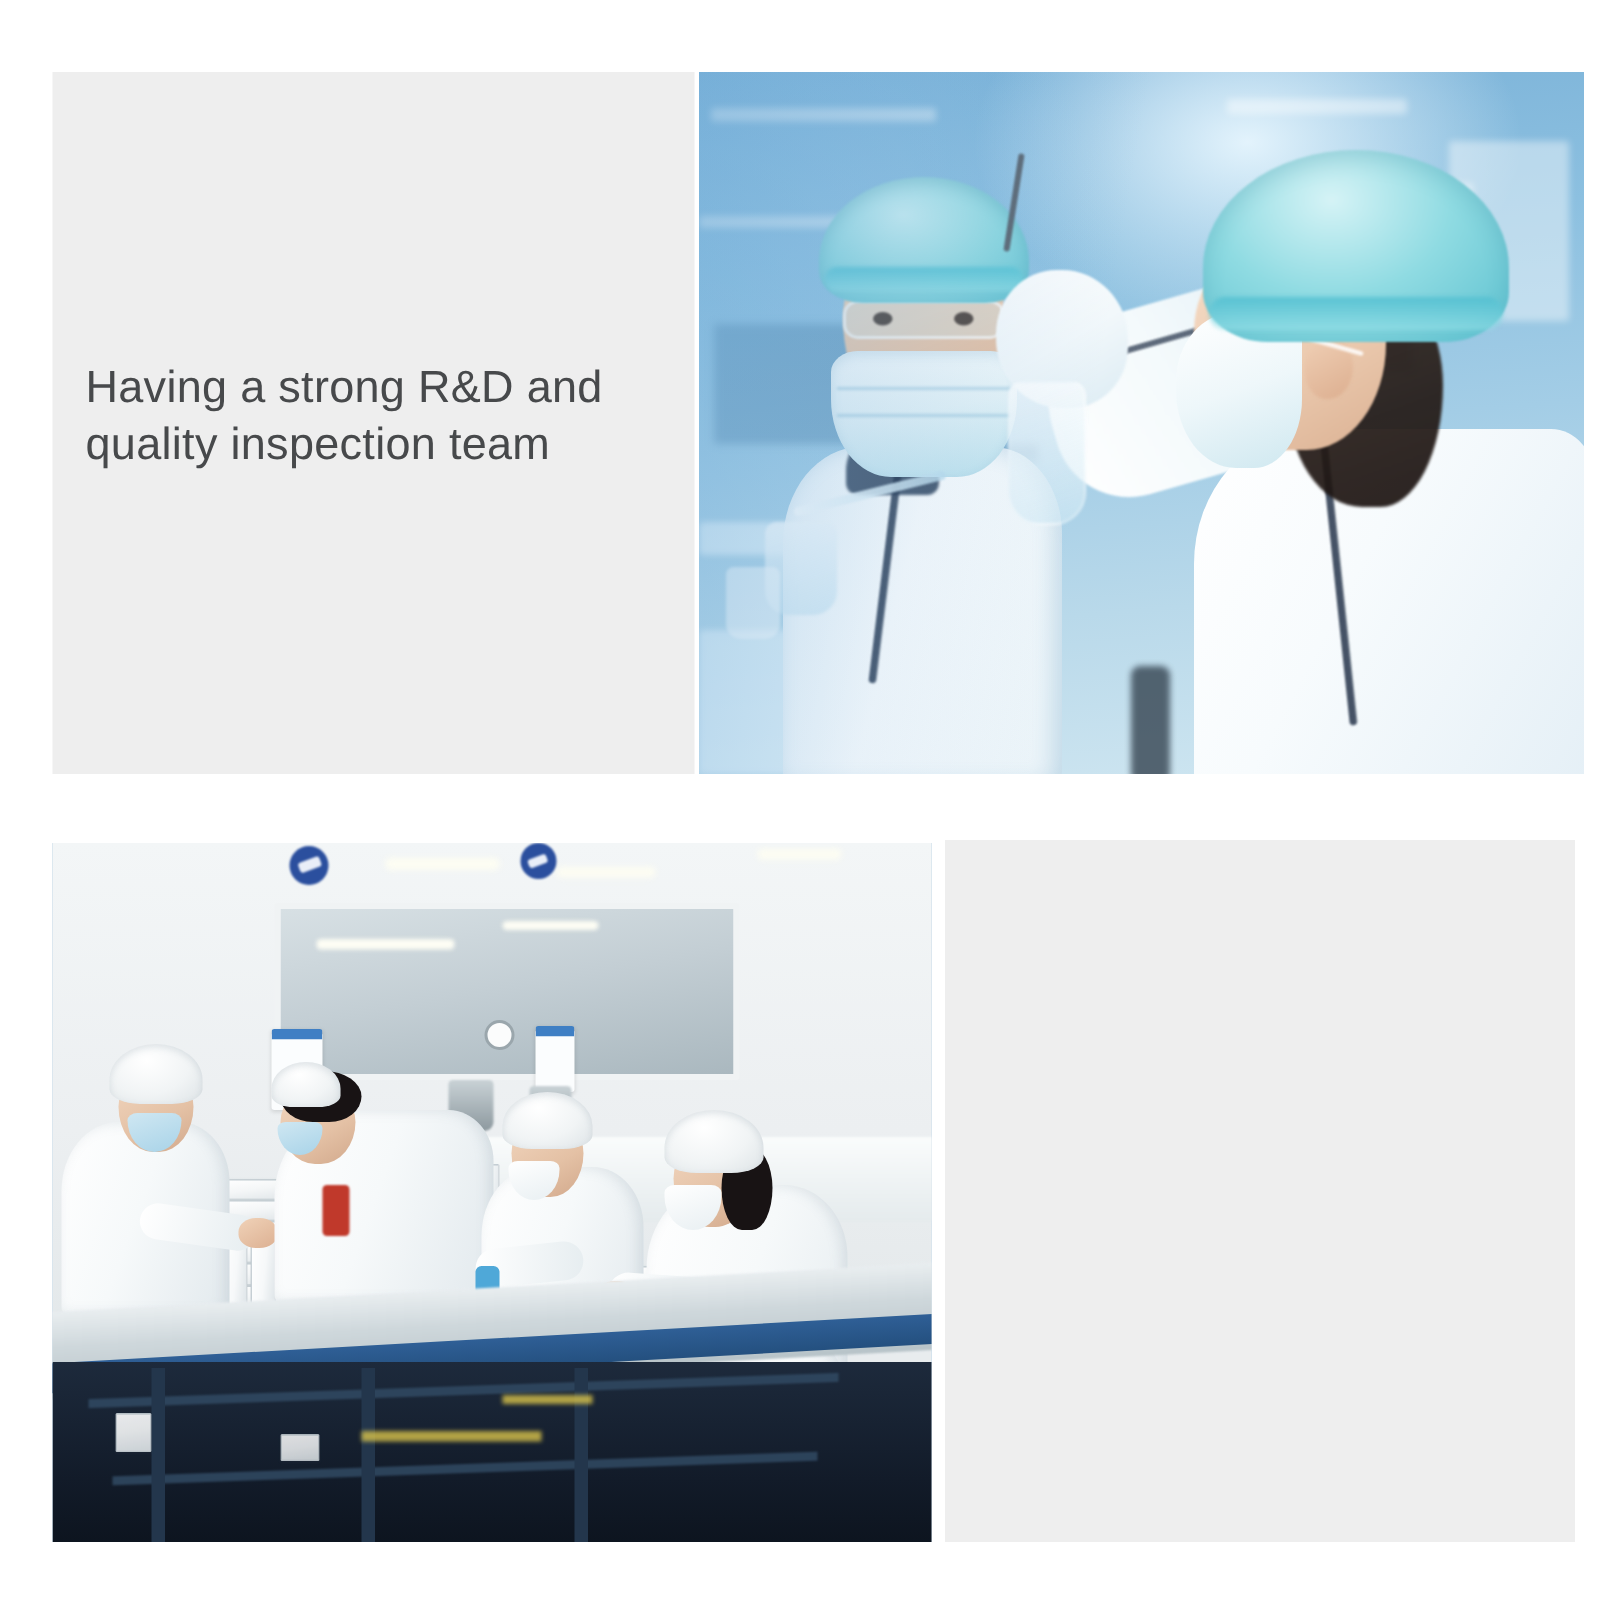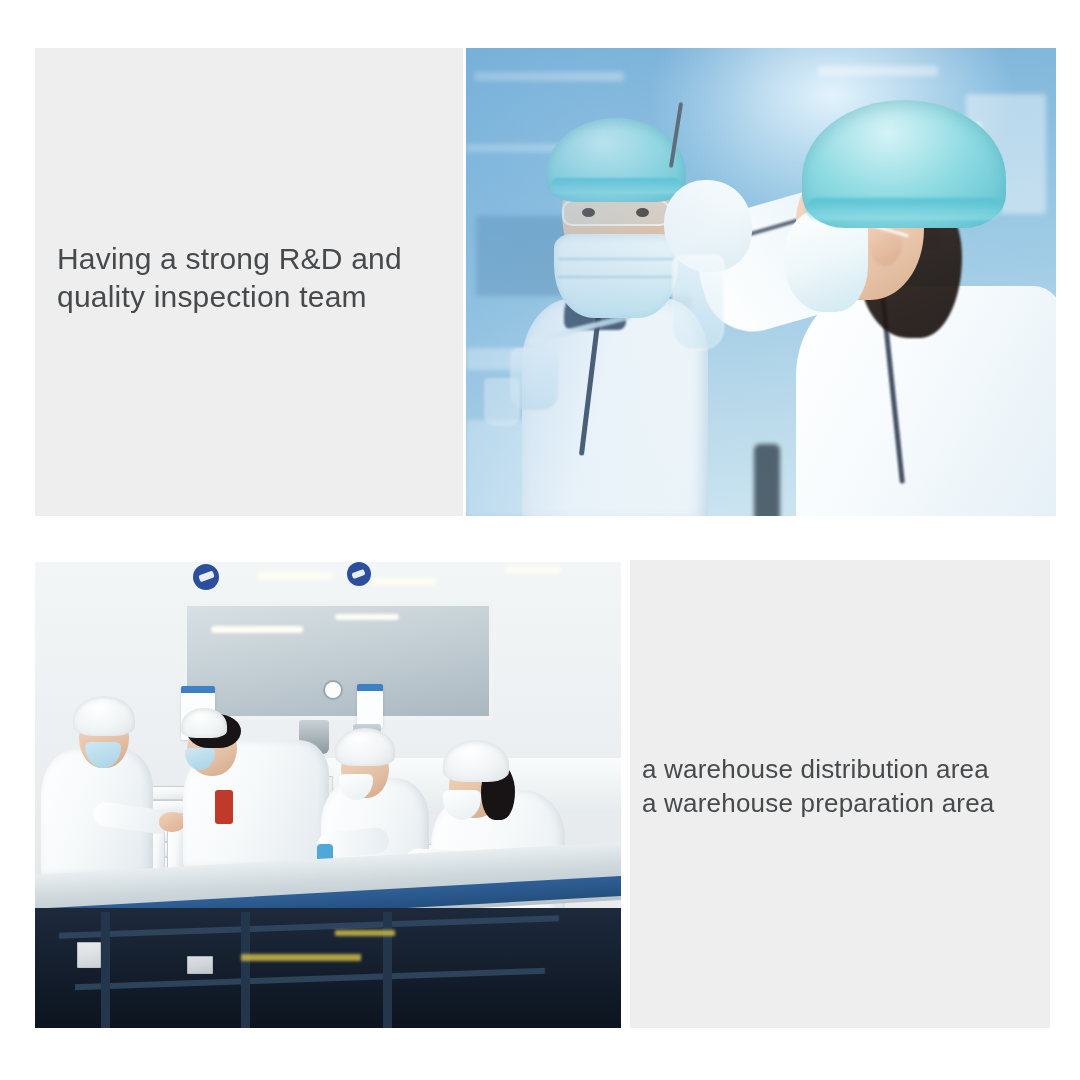--- a/index.html
+++ b/index.html
@@ -445,22 +445,20 @@
     <div class="w2-mask"></div>
     <div class="w2-strap"></div>
     <div class="w2-cap"></div>
     <div class="w2-cap-hem"></div>
 
     <div class="lab-haze"></div>
   </div>
 
   <div id="bottom-panel" class="panel"></div>
 
-  <div id="bottom-caption" class="caption">a warehouse distribution area
-a warehouse preparation area</div>
 
   <div id="bottom-photo" class="photo">
     <div class="room-bg"></div>
     <div class="wall"></div>
 
     <div class="ceiling-light" style="left:222px; top:10px;  width:76px; height:8px;"></div>
     <div class="ceiling-light" style="left:336px; top:16px;  width:66px; height:7px;"></div>
     <div class="ceiling-light" style="left:470px; top:4px;   width:56px; height:7px;"></div>
 
     <div class="sign-blue" style="left:158px; top:2px;  width:26px; height:26px;"></div>

